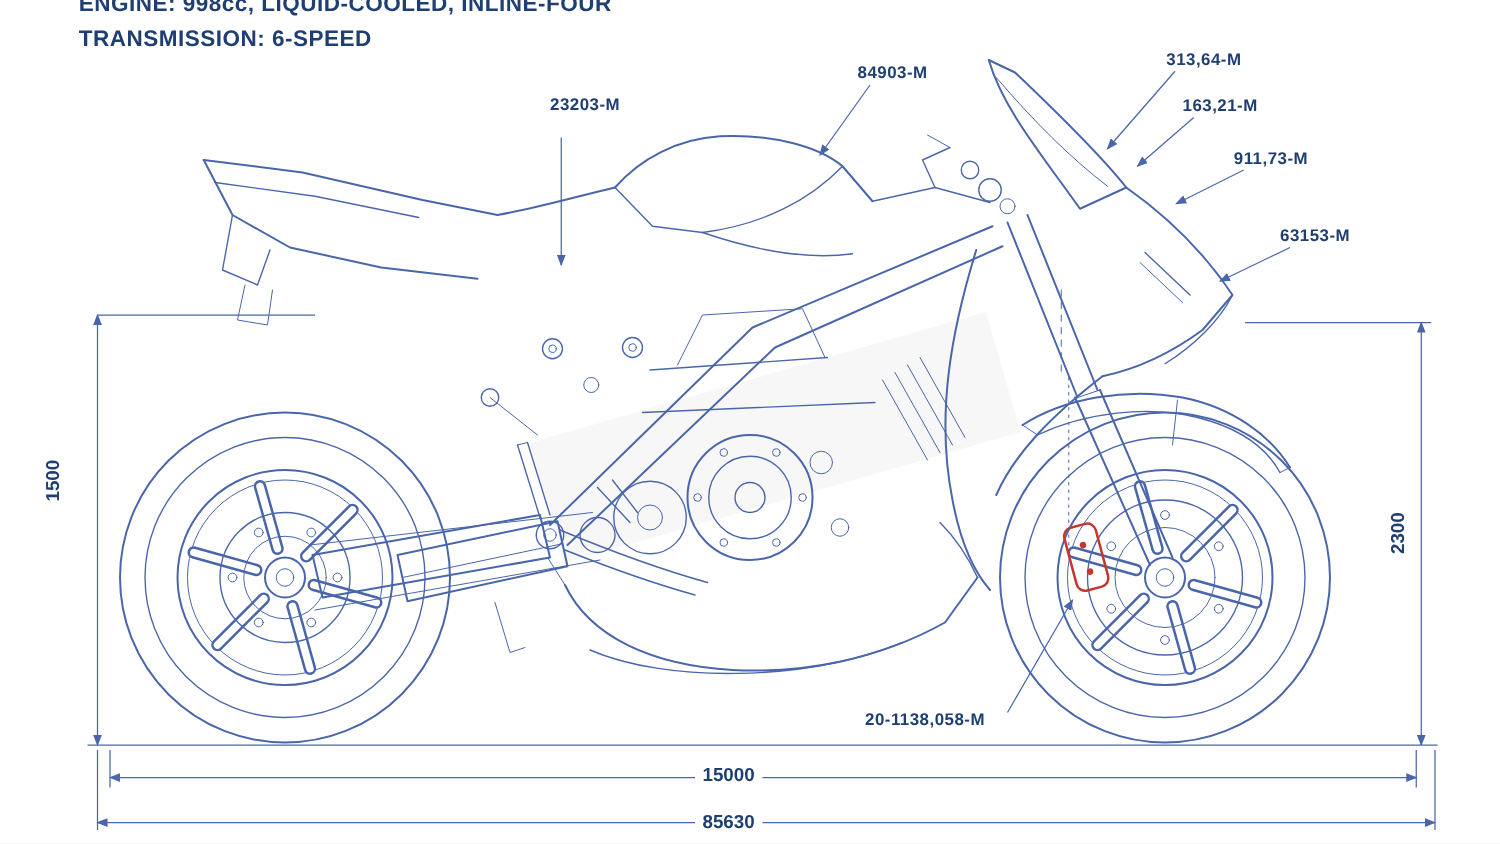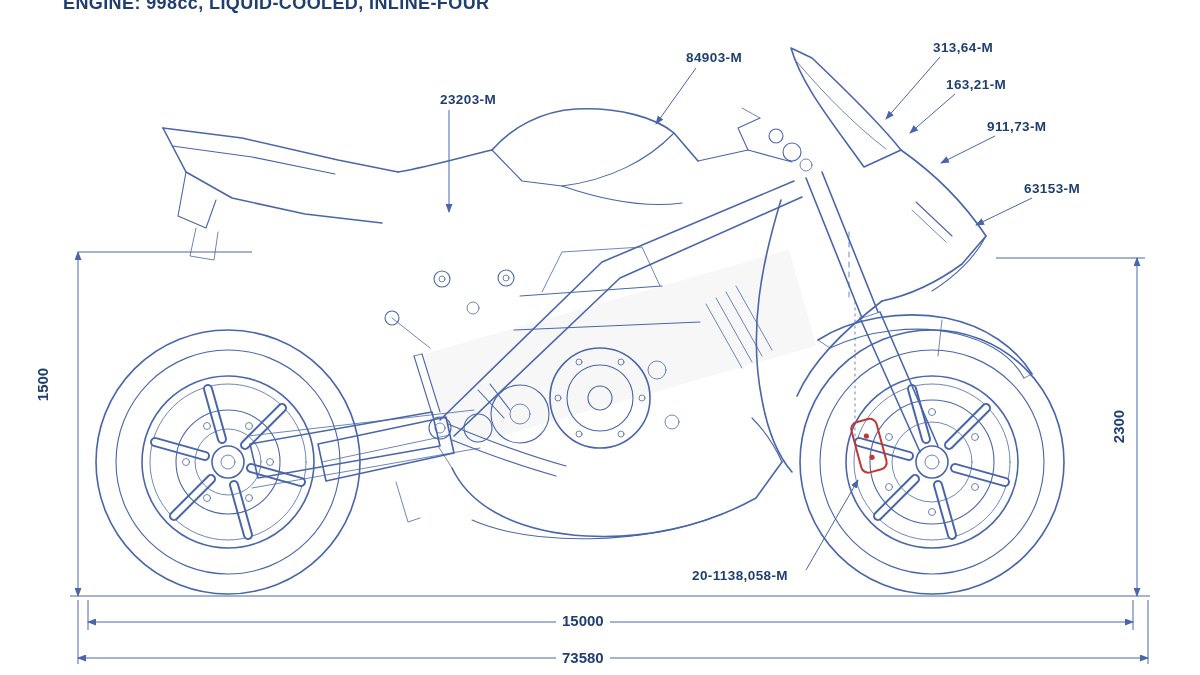--- a/index.html
+++ b/index.html
@@ -244,27 +244,28 @@
       <line class="dim" x1="696" y1="68" x2="656" y2="124" marker-end="url(#arr)"></line>
       <line class="dim" x1="940" y1="57" x2="886" y2="119" marker-end="url(#arr)"></line>
       <line class="dim" x1="955" y1="94" x2="910" y2="133" marker-end="url(#arr)"></line>
       <line class="dim" x1="995" y1="136" x2="941" y2="163" marker-end="url(#arr)"></line>
       <line class="dim" x1="1032" y1="198" x2="976" y2="225" marker-end="url(#arr)"></line>
       <line class="dim" x1="806" y1="570" x2="858" y2="480" marker-end="url(#arr)"></line>
     </g>
   </svg>
 
   <div class="spec" style="top:-7px">ENGINE: 998cc, LIQUID-COOLED, INLINE-FOUR</div>
-
-  <div class="lbl" style="left:440px;top:92px">23203-M</div>
+  <div class="spec" style="top:21px">TRANSMISSION: 6-SPEED</div>
+
+  <div class="lbl" style="left:440px;top:76px">23203-M</div>
   <div class="lbl" style="left:686px;top:50px">84903-M</div>
   <div class="lbl" style="left:933px;top:40px">313,64-M</div>
   <div class="lbl" style="left:946px;top:77px">163,21-M</div>
   <div class="lbl" style="left:987px;top:119px">911,73-M</div>
   <div class="lbl" style="left:1024px;top:181px">63153-M</div>
   <div class="lbl" style="left:692px;top:568px">20-1138,058-M</div>
 
   <div class="dimlbl rot" style="left:26px;top:376px">1500</div>
   <div class="dimlbl rot" style="left:1102px;top:418px">2300</div>
   <div class="dimlbl" style="left:556px;top:612px">15000</div>
-  <div class="dimlbl" style="left:556px;top:649px">73580</div>
+  <div class="dimlbl" style="left:556px;top:649px">85630</div>
 
 </div>
 
 </body></html>

